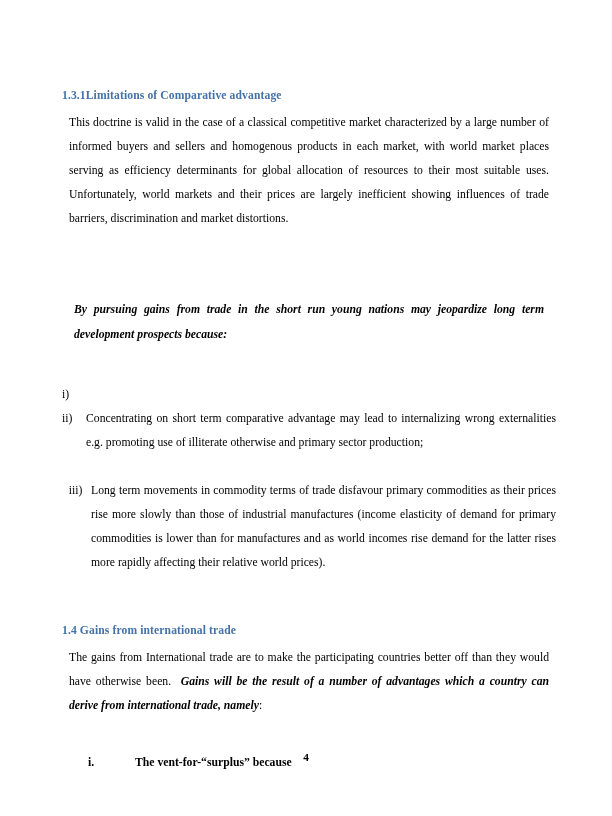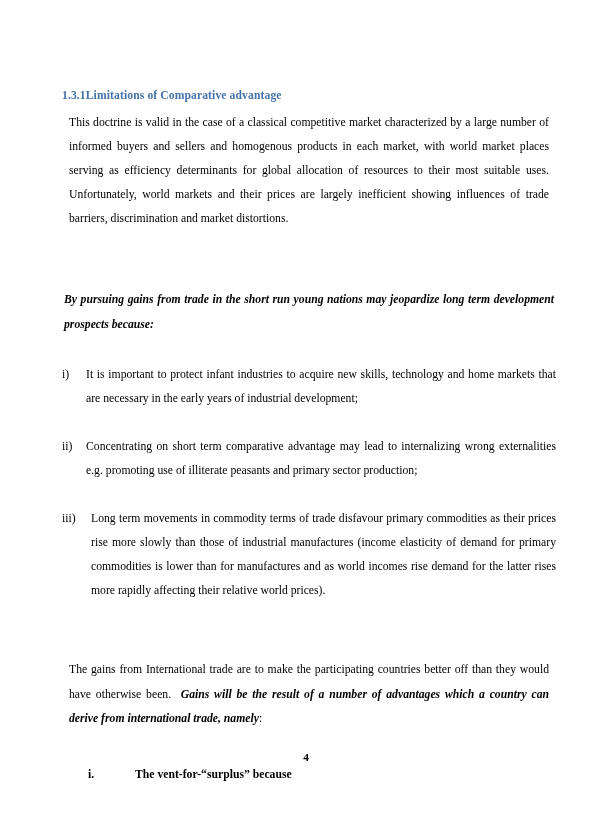--- a/index.html
+++ b/index.html
@@ -43,21 +43,21 @@
     text-align: justify;
     text-justify: inter-word;
   }
   .gap-sm { height: 24px; }
   .gap-md { height: 24px; }
   .bi {
     font-weight: bold;
     font-style: italic;
   }
   .emph-block {
-    margin: 2px;
+    margin: 12px;
     font-size: 11.7px;
     line-height: 24.1px;
     text-align: justify;
     font-weight: bold;
     font-style: italic;
   }
   .list {
     margin: 0;
     padding: 0;
     list-style: none;
@@ -77,20 +77,21 @@
     width: 22px;
     text-align: left;
     font-size: 11.7px;
     line-height: 24.1px;
   }
   .list-item.wide {
     padding-left: 29px;
   }
   .list-item.wide .marker {
     width: 27px;
+    text-align: center;
   }
   .sub-head {
     margin: 0;
     font-size: 11.7px;
     line-height: 24.1px;
     font-weight: bold;
     padding-left: 26px;
   }
   .sub-head .sub-marker {
     display: inline-block;
@@ -122,36 +123,36 @@
 
     <div class="gap-md"></div>
 
     <p class="emph-block">By pursuing gains from trade in the short run young nations may jeopardize long term development prospects because:</p>
 
     <div class="gap-md"></div>
 
     <ul class="list">
       <li class="list-item">
         <span class="marker">i)</span>
-        <span>It is important to protect infant industries to acquire new skills, technology and home markets that are necessary in the early years of industrial development;</span>
       </li>
       <li style="height:24px"></li>
       <li class="list-item">
         <span class="marker">ii)</span>
-        <span>Concentrating on short term comparative advantage may lead to internalizing wrong externalities e.g. promoting use of illiterate peasants and primary sector production;</span>
+        <span>Concentrating on short term comparative advantage may lead to internalizing wrong externalities e.g. promoting use of illiterate otherwise and primary sector production;</span>
       </li>
       <li style="height:24px"></li>
       <li class="list-item wide">
         <span class="marker">iii)</span>
         <span>Long term movements in commodity terms of trade disfavour primary commodities as their prices rise more slowly than those of industrial manufactures (income elasticity of demand for primary commodities is lower than for manufactures and as world incomes rise demand for the latter rises more rapidly affecting their relative world prices).</span>
       </li>
     </ul>
 
     <div style="height:48px"></div>
 
+    <h2 class="heading">1.4 Gains from international trade</h2>
 
     <p class="body"><span>The gains from International trade are to make the participating countries better off than they would have otherwise been.</span>&nbsp; <span class="bi">Gains will be the result of a number of advantages which a country can derive from international trade, namely</span><span>:</span></p>
 
     <div style="height:25px"></div>
 
     <p class="sub-head"><span class="sub-marker">i.</span><span>The vent-for-“surplus” because</span></p>
 
   </div>
 
   <div class="page-number">4</div>

